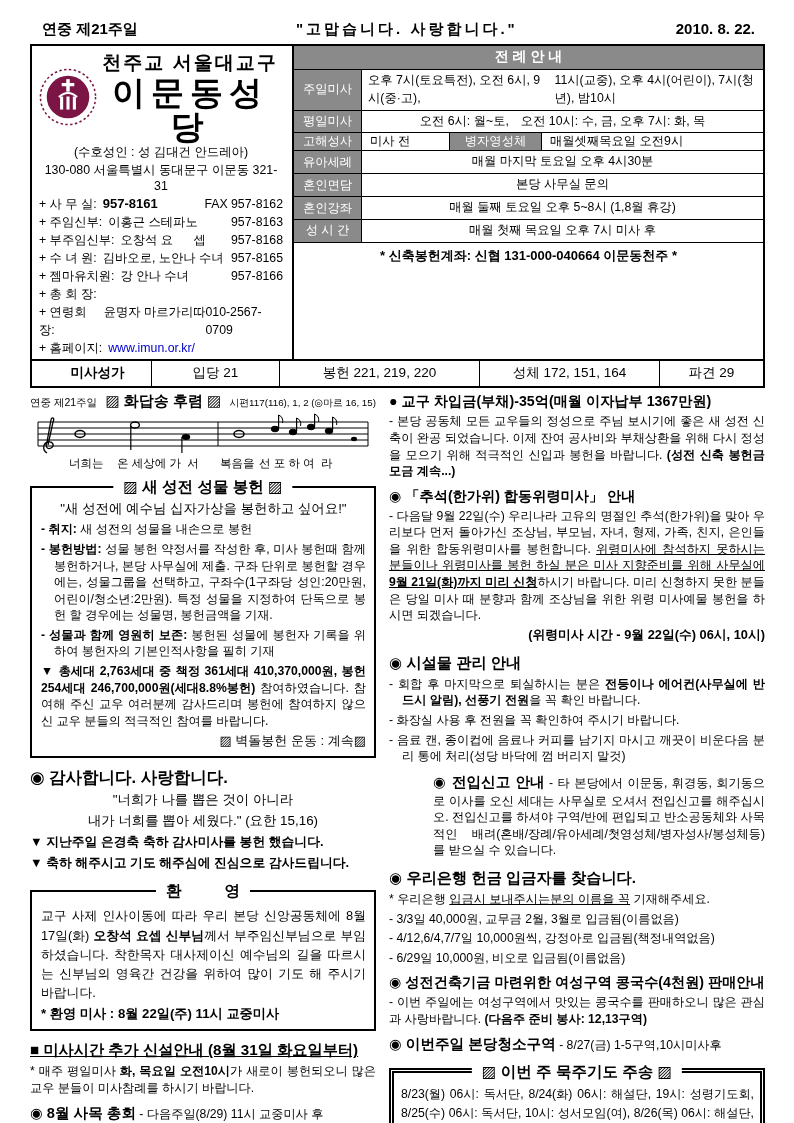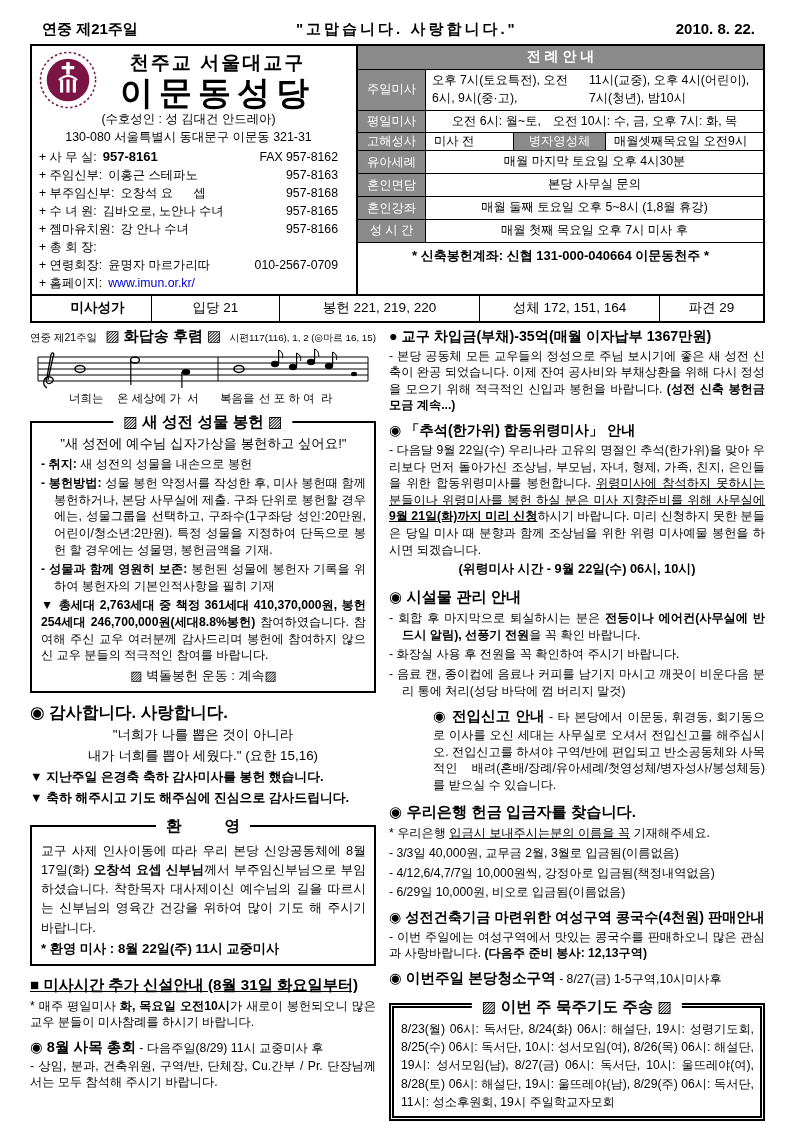--- a/index.html
+++ b/index.html
@@ -6,21 +6,21 @@
   html,body { background:#fff; }
   body { width:794px; height:1123px; color:#000; font-family:"Liberation Sans","DejaVu Sans",sans-serif; }
   .page { position:relative; width:794px; height:1123px; padding:20px 29px 0 30px; overflow:hidden; }
 
   
   .topline { display:flex; justify-content:space-between; align-items:baseline; font-size:15px; font-weight:bold; padding:0 10px 5px 12px; }
   .topline .motto { letter-spacing:3px; }
 
   
   .header { display:flex; border:2px solid #000; }
-  .h-left { width:326px; flex:none; border-right:2px solid #000; padding:4px 18px 2px 7px; }
+  .h-left { width:262px; flex:none; border-right:2px solid #000; padding:4px 9px 2px 7px; }
   .h-top { display:flex; align-items:center; }
   .logo { width:58px; height:58px; flex:none; }
   .h-titles { flex:1; text-align:center; }
   .h-diocese { font-size:19px; font-weight:bold; letter-spacing:2px; }
   .h-name { font-size:33px; font-weight:bold; letter-spacing:6px; line-height:1.02; }
   .h-patron { text-align:center; font-size:12.4px; margin-top:1px; }
   .h-address { text-align:center; font-size:12.4px; margin:1px 0 2px; }
   .contact { display:flex; font-size:12.3px; line-height:18px; }
   .c-value { margin-left:6px; white-space:pre; }
   .c-phone { margin-left:auto; }
@@ -64,21 +64,21 @@
 
   
   .box { border:2px solid #000; position:relative; padding:12px 8px 6px 9px; margin-top:14px; }
   .box-title { position:absolute; top:-11px; left:50%; transform:translateX(-50%); background:#fff; padding:0 10px; font-weight:bold; font-size:15.5px; white-space:pre; }
   .quote-line { text-align:center; font-size:13.4px; margin-bottom:3px; }
   .hang { padding-left:13px; text-indent:-13px; }
   .b { font-weight:bold; }
   .u { text-decoration:underline; }
   .body-sm { font-size:12.2px; line-height:1.36; text-align:justify; }
   .mt2 { margin-top:3px; }
-  .center { text-align:center; }
+  .center { text-align:right; }
 
   .thanks-title { font-size:16.5px; font-weight:bold; margin:9px 0 2px; }
   .note-line { font-weight:bold; font-size:12.8px; margin-top:4px; }
 
   .sec-title { font-weight:bold; font-size:14.2px; margin:7px 0 2px; }
   .sec-title-lg { font-weight:bold; font-size:15.2px; margin:9px 0 2px; }
   .rosary-box { border:5px double #000; position:relative; padding:12px 6px 5px 7px; margin-top:14px; }
   .rosary-box .body-sm { line-height:1.5; }
 </style>
 </head>

